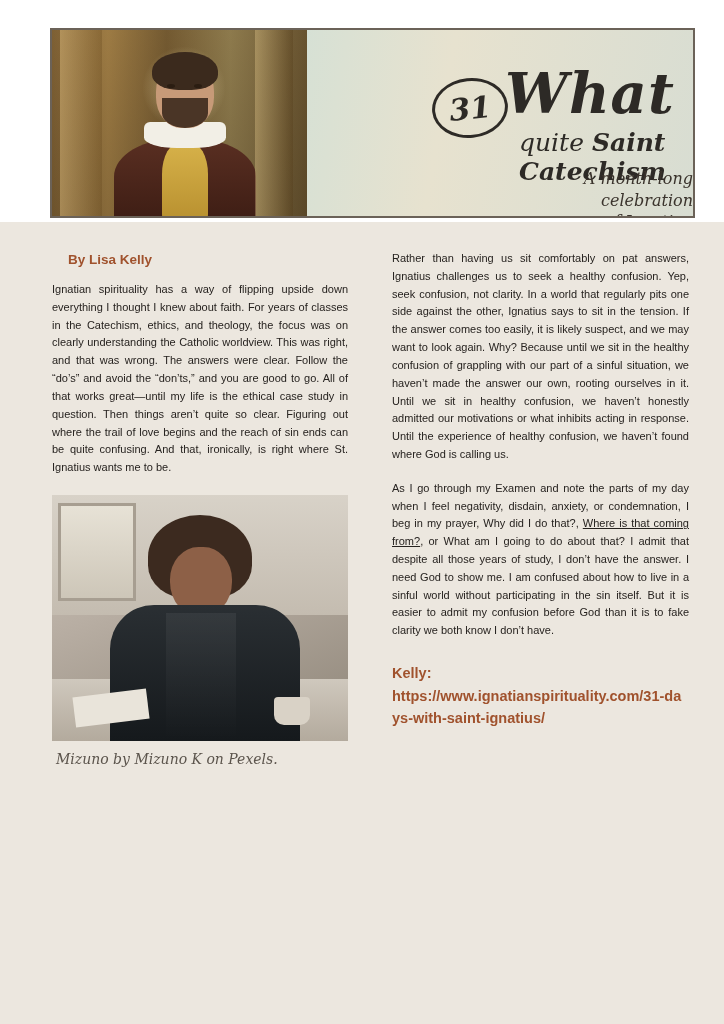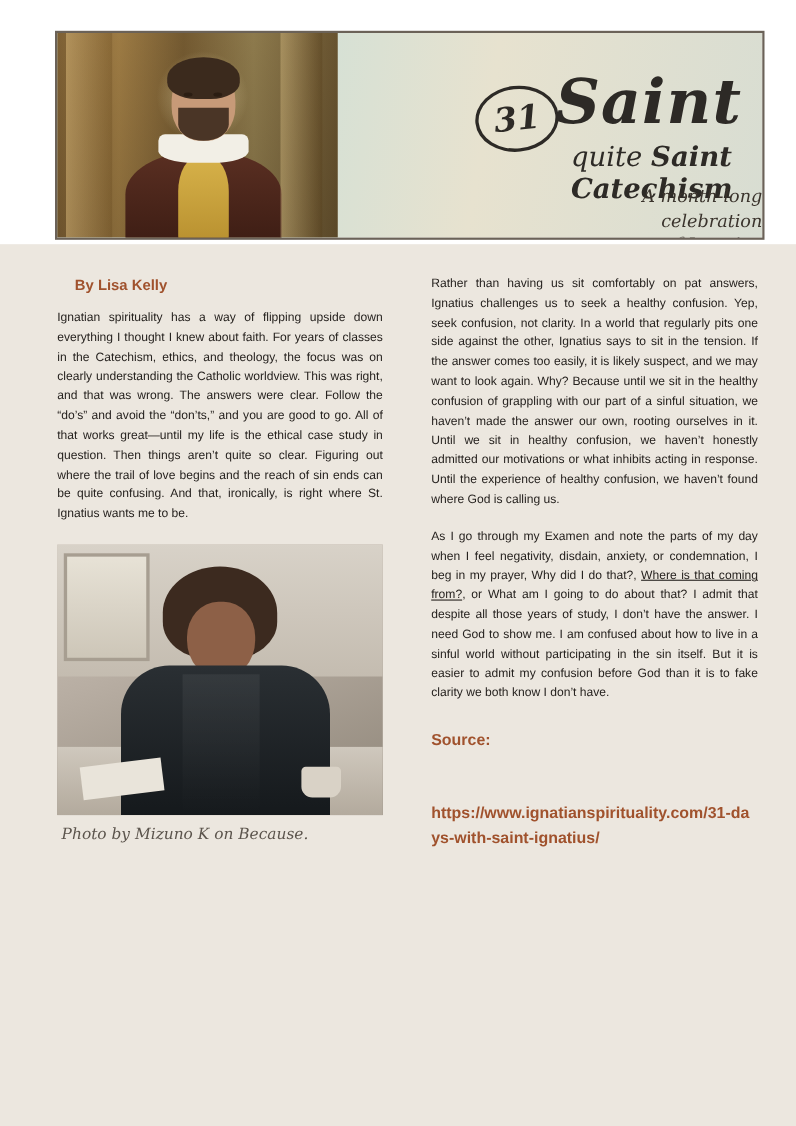--- a/index.html
+++ b/index.html
@@ -347,21 +347,21 @@
   .source-block {
     margin-top: 22px;
     font-family: "Liberation Sans", sans-serif;
     font-weight: bold;
     font-size: 14.5px;
     line-height: 1.55;
     color: #a0522d;
     word-break: break-all;
   }
   .source-block .src-label { display: block; }
-  .source-block .src-url { display: block; margin-top: 44px; }
+  .source-block .src-url { display: block; }
 </style>
 </head>
 <body>
 
 <div class="page">
 
   <div class="body-panel"></div>
 
   <div class="banner">
     <div class="banner-left">
@@ -372,21 +372,21 @@
         <div class="collar"></div>
         <div class="head"></div>
         <div class="hair"></div>
         <div class="beard"></div>
         <div class="eye-l"></div>
         <div class="eye-r"></div>
       </div>
     </div>
     <div class="banner-right">
       <div class="circle31">31</div>
-      <div class="days-word">Saint</div>
+      <div class="days-word">What</div>
       <div class="with-line">
         <span>quite </span><b>Saint Catechism</b>
       </div>
       <div class="tagline" style="white-space: pre-line;"><span>A month-long celebration
 of Ignatian spirituality.</span></div>
     </div>
   </div>
 
   <div class="col-left">
     <div class="byline">By Lisa Kelly</div>
@@ -395,26 +395,26 @@
     <div class="photo">
       <div class="wall"></div>
       <div class="window"></div>
       <div class="desk"></div>
       <div class="person-hair"></div>
       <div class="person-face"></div>
       <div class="person-body"></div>
       <div class="paper"></div>
       <div class="cup"></div>
     </div>
-    <div class="caption">Photo by Mizuno K on Because.</div>
+    <div class="caption">Mizuno by Mizuno K on Pexels.</div>
   </div>
 
   <div class="col-right">
     <p class="body">Rather than having us sit comfortably on pat answers, Ignatius challenges us to seek a healthy confusion. Yep, seek confusion, not clarity. In a world that regularly pits one side against the other, Ignatius says to sit in the tension. If the answer comes too easily, it is likely suspect, and we may want to look again. Why? Because until we sit in the healthy confusion of grappling with our part of a sinful situation, we haven’t made the answer our own, rooting ourselves in it. Until we sit in healthy confusion, we haven’t honestly admitted our motivations or what inhibits acting in response. Until the experience of healthy confusion, we haven’t found where God is calling us.</p>
     <p class="body"><span>As I go through my Examen and note the parts of my day when I feel negativity, disdain, anxiety, or condemnation, I beg in my prayer, Why did I do that?, </span><span class="u-link">Where is that coming from?</span><span>, or What am I going to do about that? I admit that despite all those years of study, I don’t have the answer. I need God to show me. I am confused about how to live in a sinful world without participating in the sin itself. But it is easier to admit my confusion before God than it is to fake clarity we both know I don’t have.</span></p>
 
     <div class="source-block">
-      <span class="src-label">Source:</span>
+      <span class="src-label">Kelly:</span>
       <span class="src-url">https://www.ignatianspirituality.com/31-days-with-saint-ignatius/</span>
     </div>
   </div>
 
 </div>
 
 </body></html>

